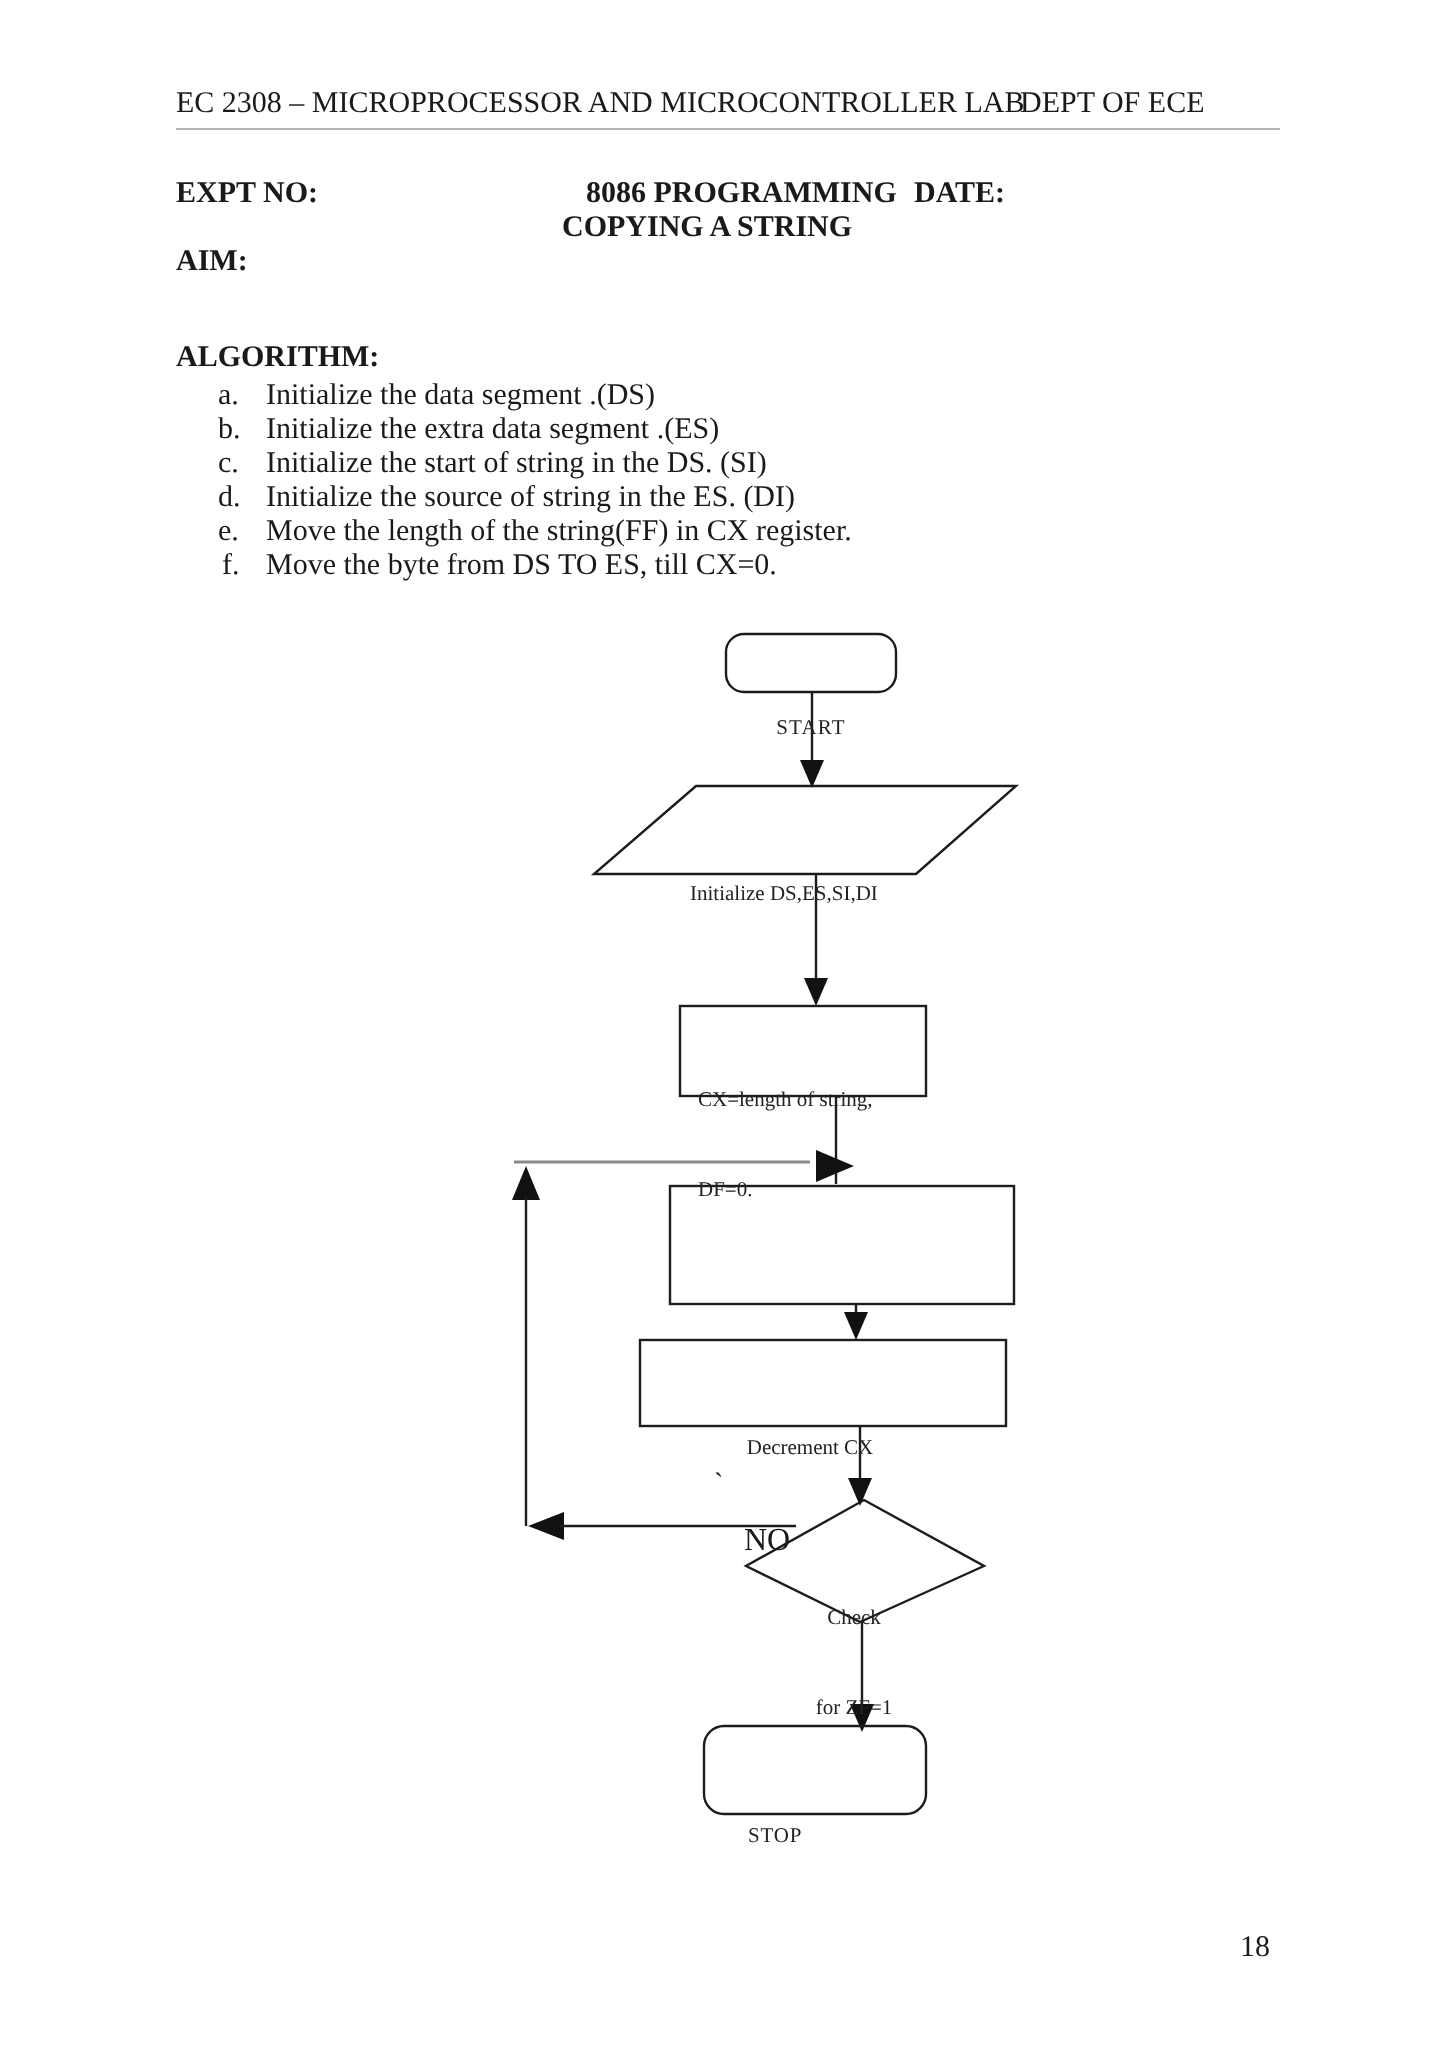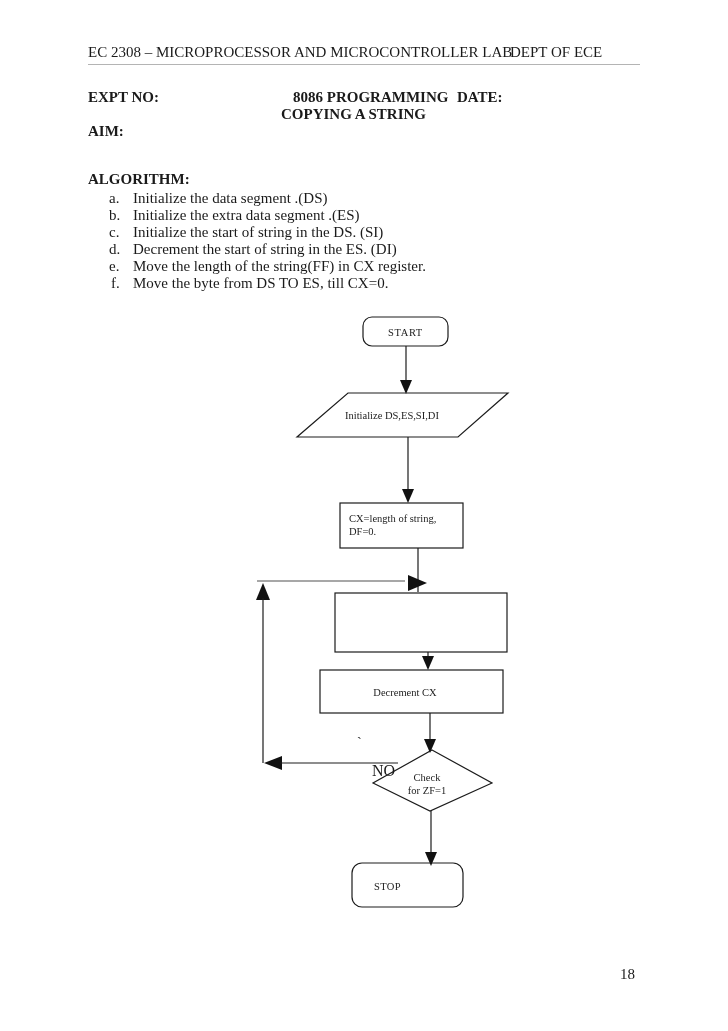--- a/index.html
+++ b/index.html
@@ -3,21 +3,21 @@
 <meta charset="utf-8">
 <style>
   html,body { margin:0; padding:0; background:#ffffff; }
   .page {
     position:relative; width:728px; height:1031px; background:#ffffff;
     font-family:"Liberation Serif", serif; color:#1a1a1a; overflow:hidden;
   }
   .abs { position:absolute; white-space:nowrap; }
   .b { font-weight:bold; }
   .t15 { font-size:15px; line-height:16px; }
-  .fc { font-size:10.5px; line-height:13px; color:#222; }
+  .fc { font-size:10.5px; line-height:13px; color:#222;margin-top:32px; }
   .rule { position:absolute; height:1px; background:#b4b4b4; }
   svg { position:absolute; left:0; top:0; }
   .shape { fill:none; stroke:#1c1c1c; stroke-width:1.2; }
   .flow  { stroke:#1c1c1c; stroke-width:1.2; fill:none; }
   .flow-gray { stroke:#8a8a8a; stroke-width:1.4; fill:none; }
   .head { fill:#111; stroke:none; }
 </style>
 </head>
 <body>
 
@@ -43,21 +43,21 @@
   <div class="abs t15" style="left:109px; top:207px;">
     <span>b.</span>
     <span style="position:absolute; left:24px;">Initialize the extra data segment .(ES)</span>
   </div>
   <div class="abs t15" style="left:109px; top:224px;">
     <span>c.</span>
     <span style="position:absolute; left:24px;">Initialize the start of string in the DS. (SI)</span>
   </div>
   <div class="abs t15" style="left:109px; top:241px;">
     <span>d.</span>
-    <span style="position:absolute; left:24px;">Decrement the start of string in the ES. (DI)</span>
+    <span style="position:absolute; left:24px;">Initialize the source of string in the ES. (DI)</span>
   </div>
   <div class="abs t15" style="left:109px; top:258px;">
     <span>e.</span>
     <span style="position:absolute; left:24px;">Move the length of the string(FF) in CX register.</span>
   </div>
   <div class="abs t15" style="left:111px; top:275px;">
     <span>f.</span>
     <span style="position:absolute; left:22px;">Move the byte from DS TO ES, till CX=0.</span>
   </div>
 

